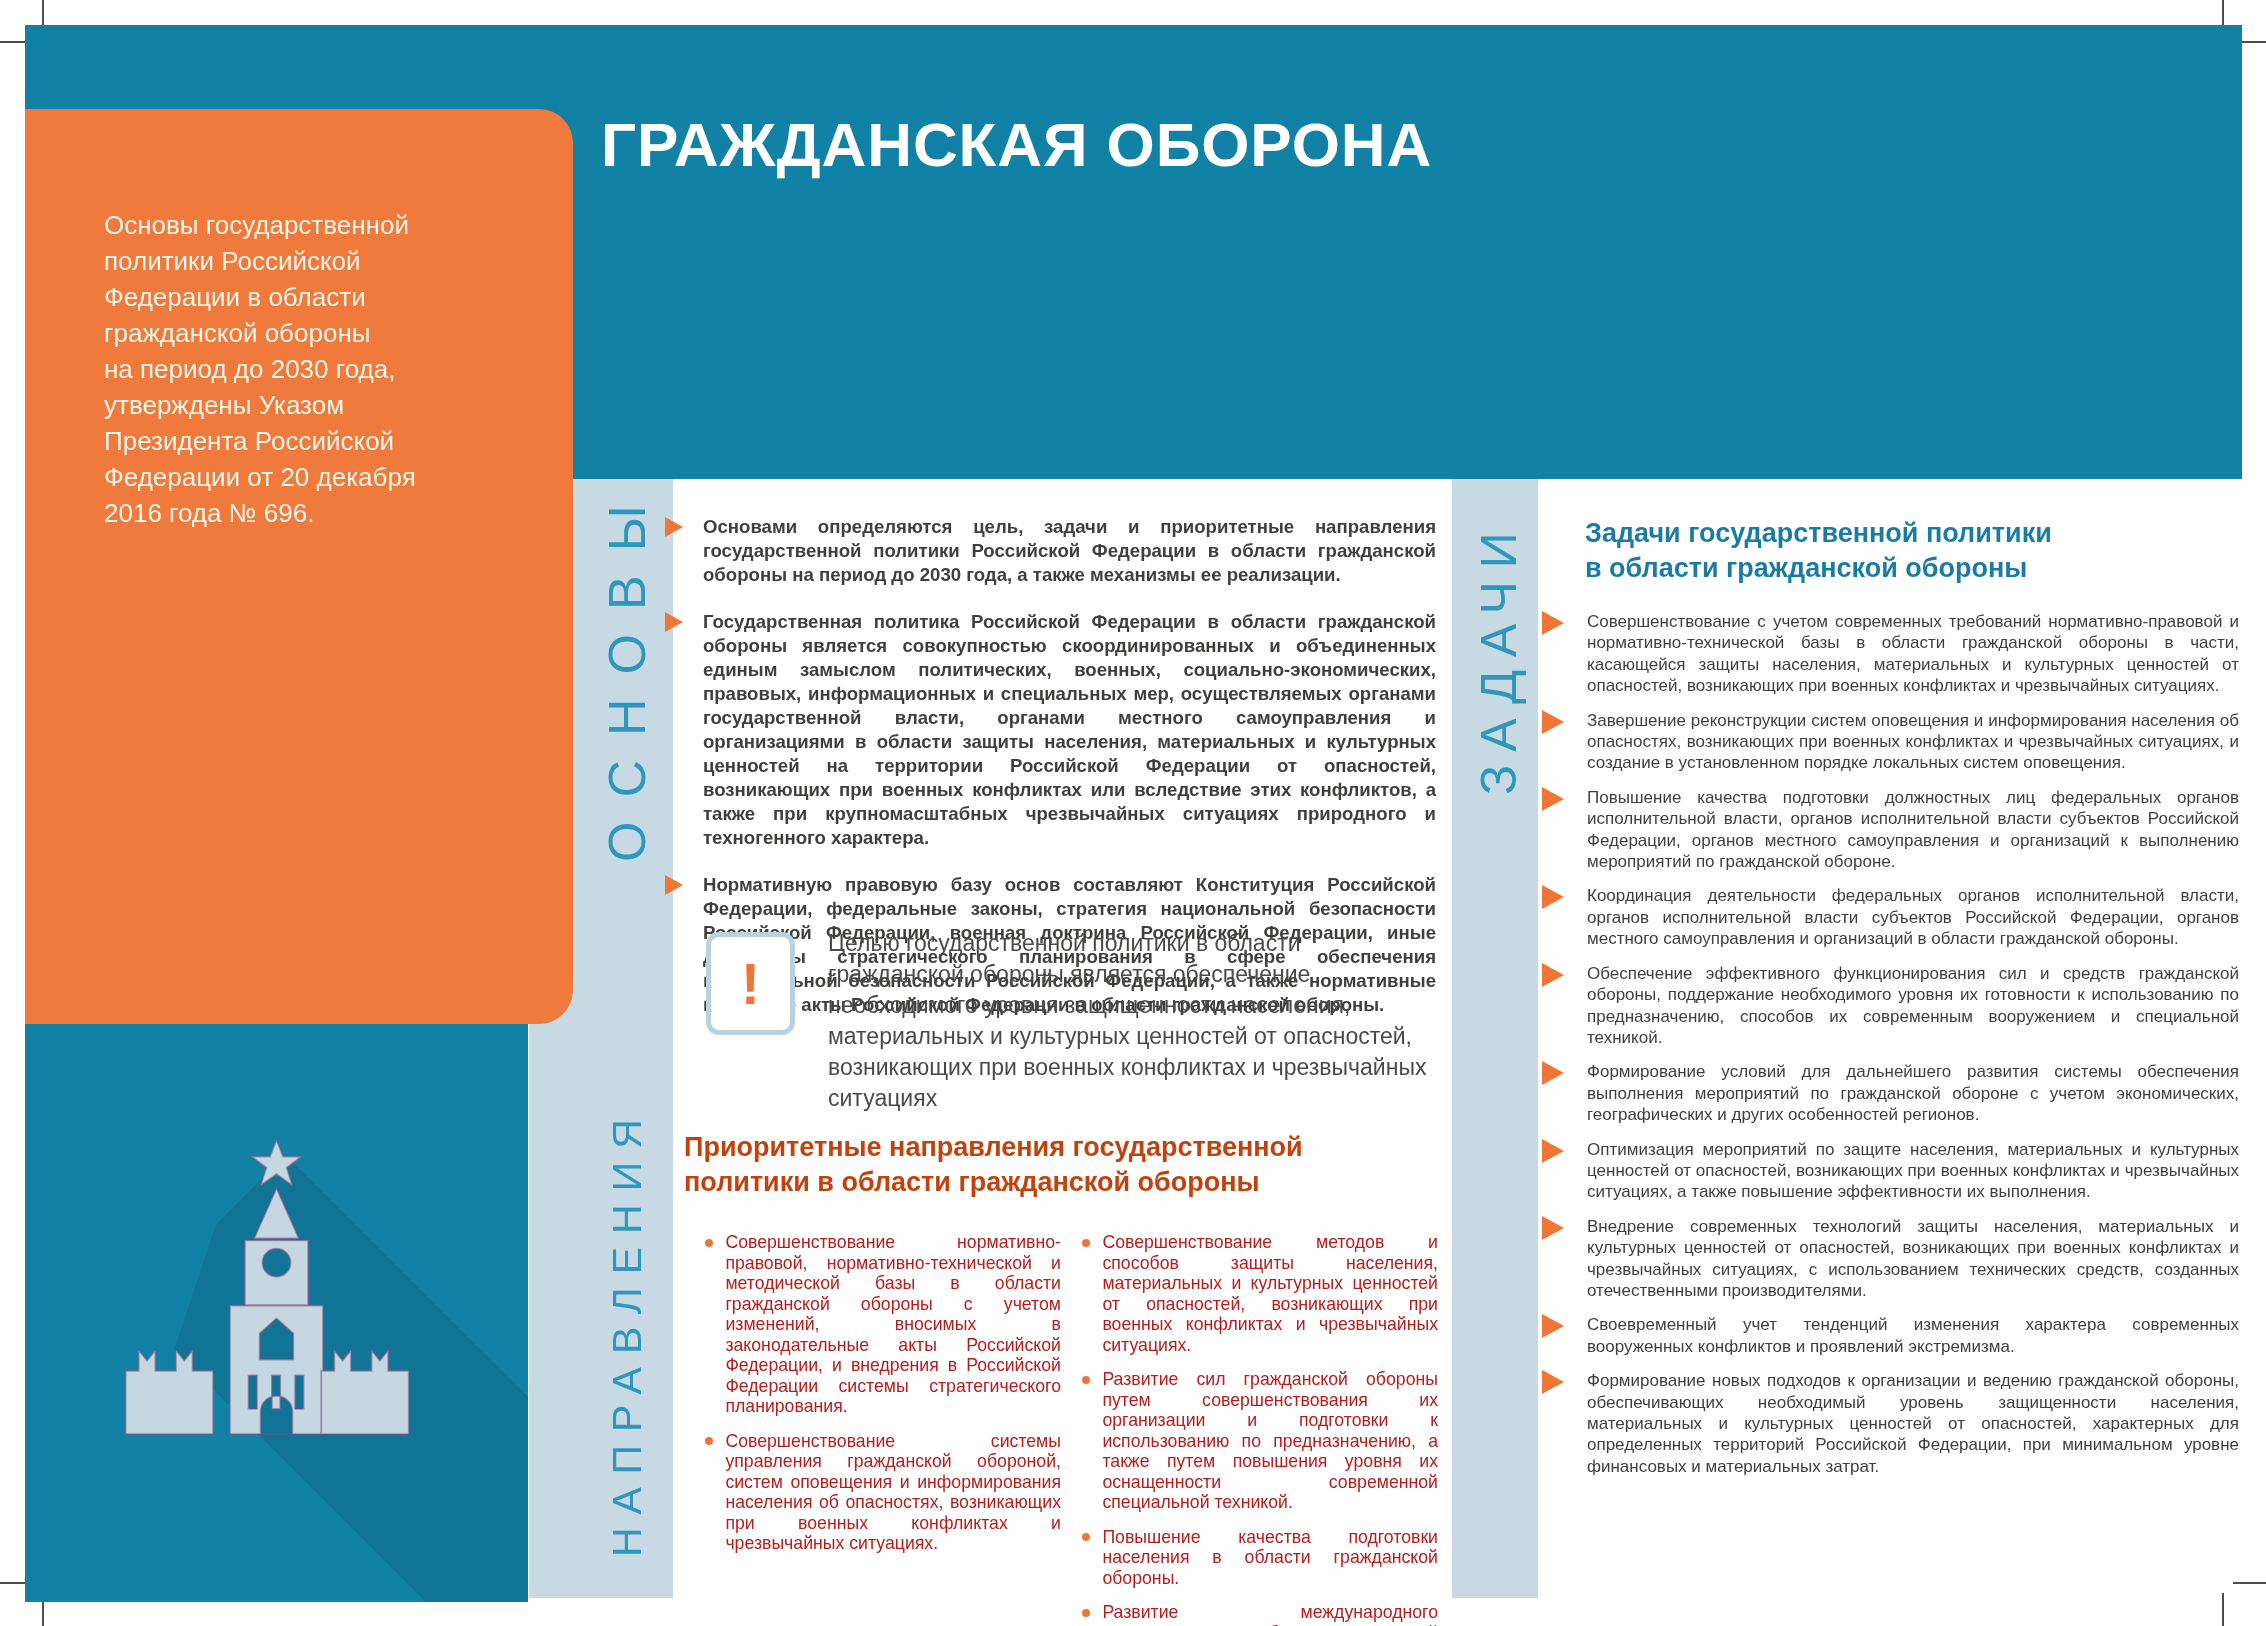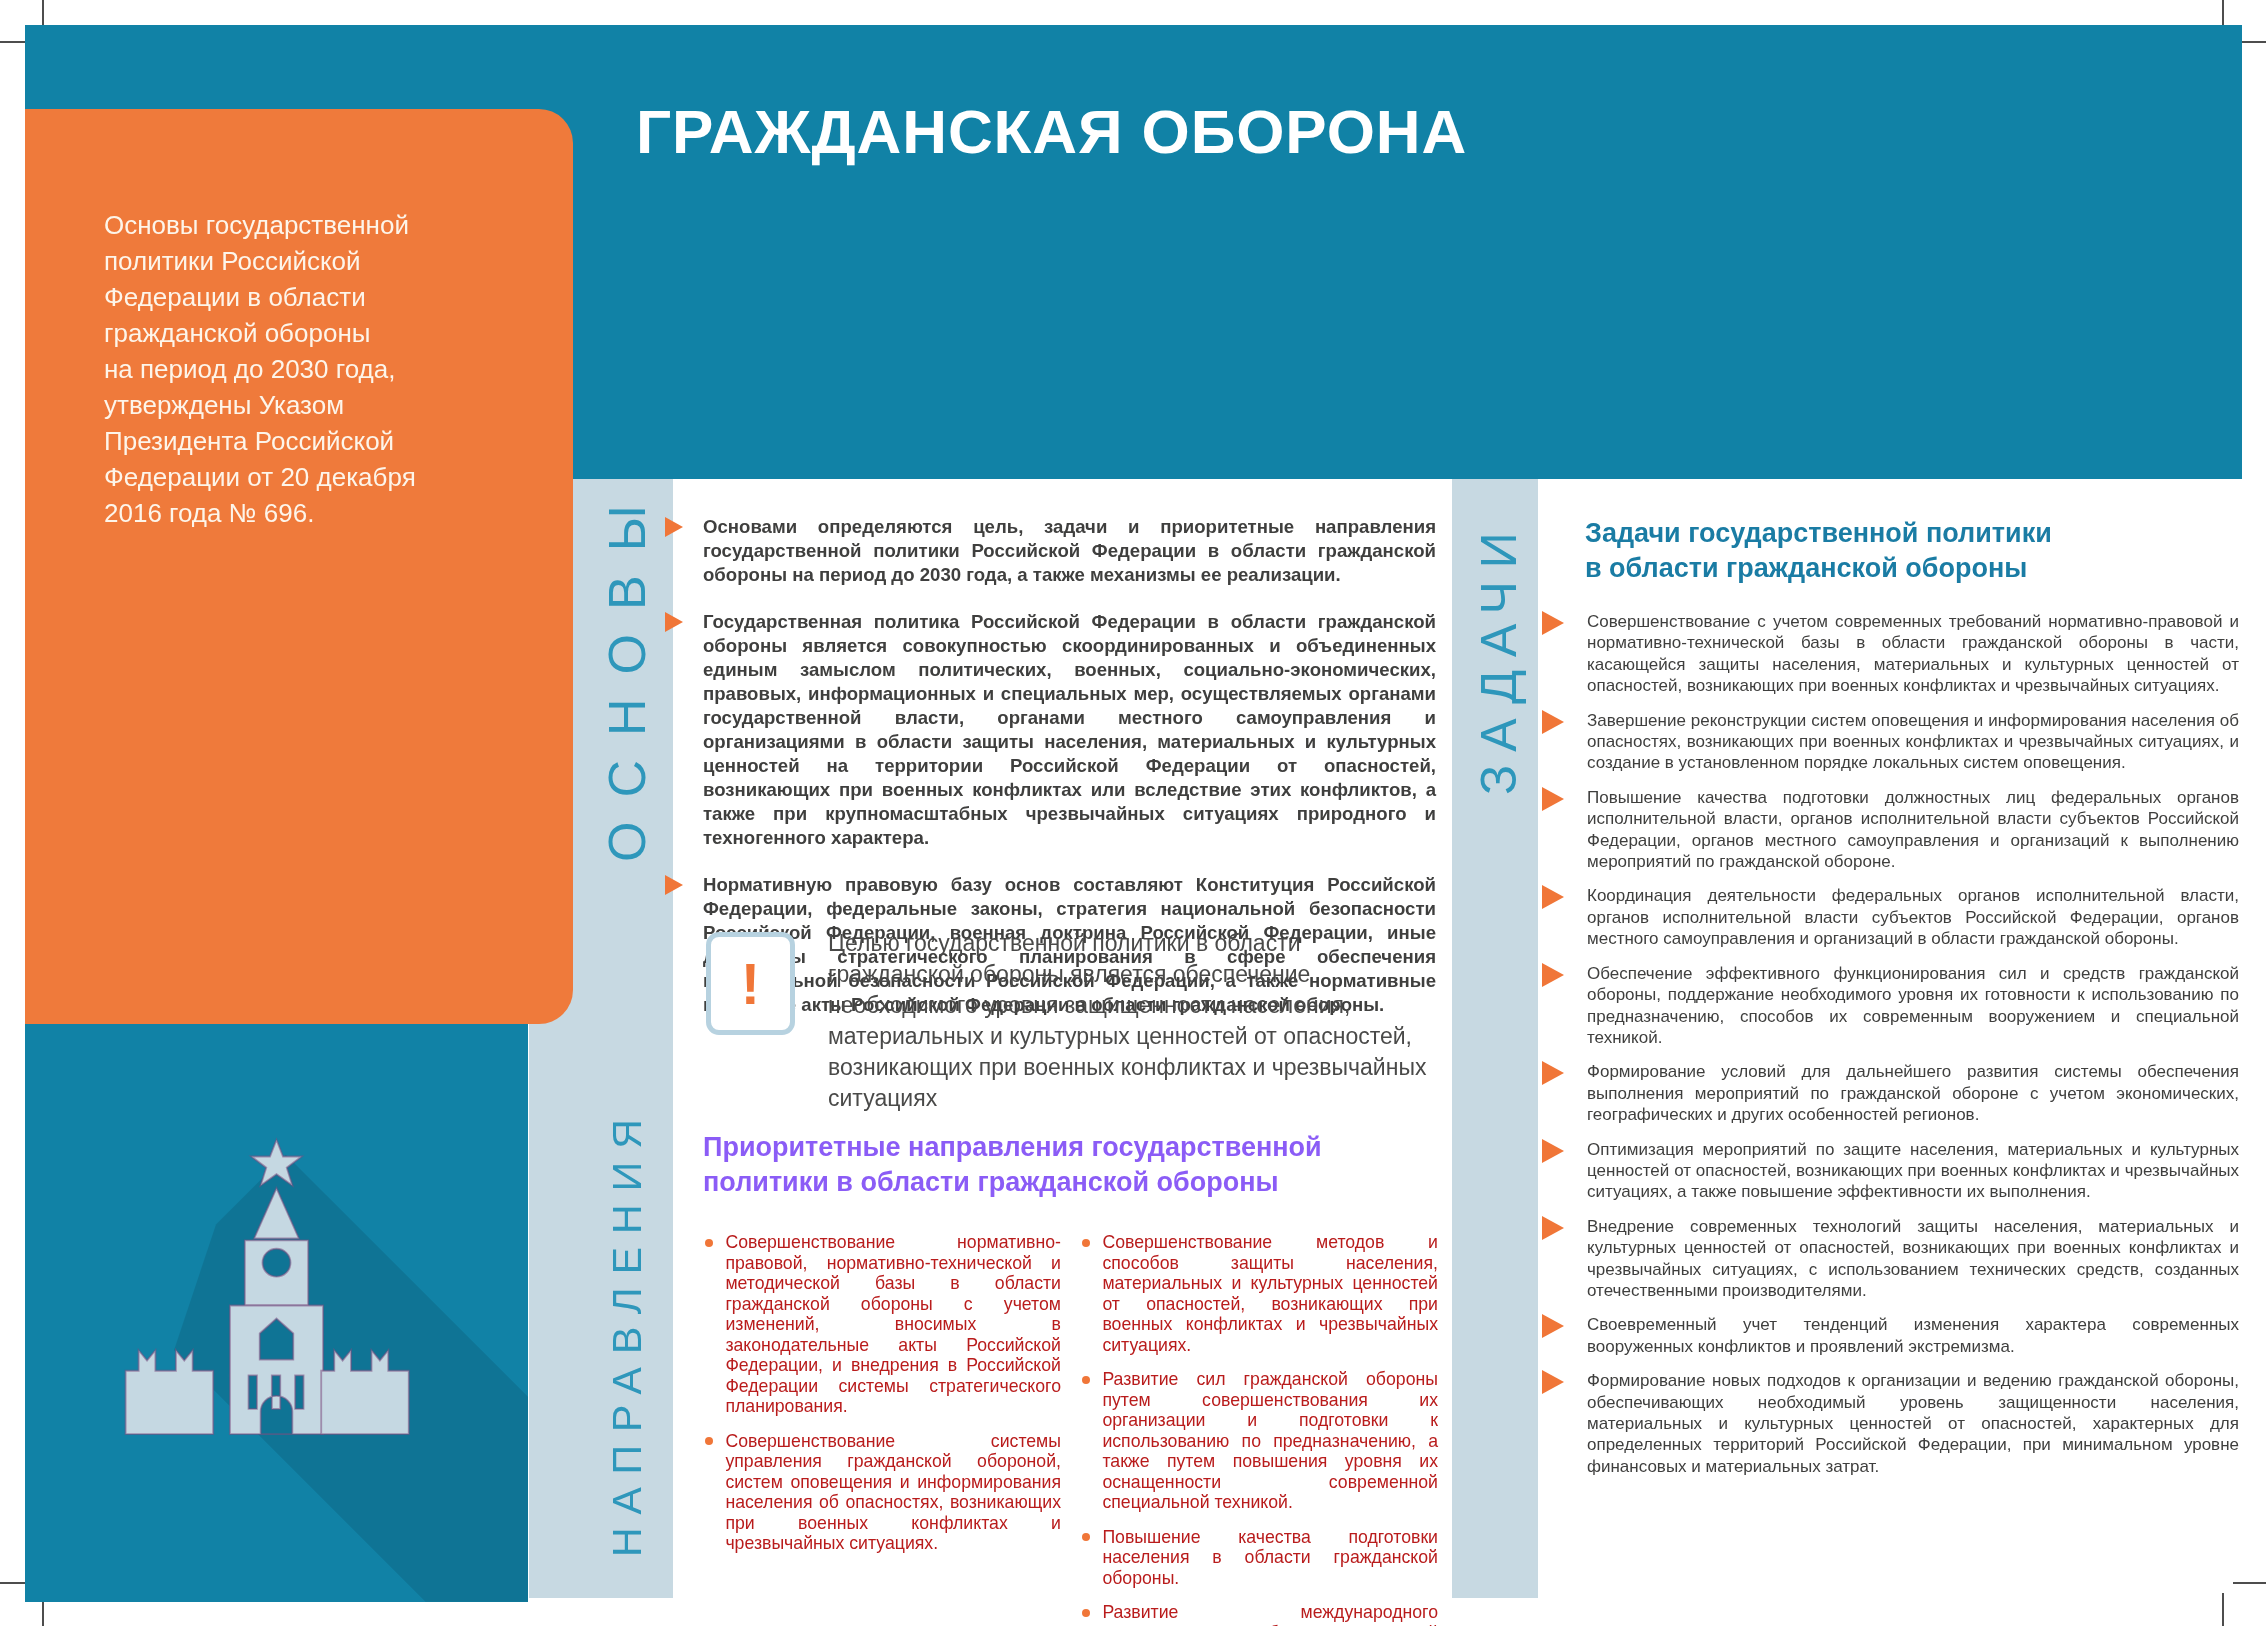--- a/index.html
+++ b/index.html
@@ -2,22 +2,22 @@
 <html style="font-size:15px"><head>
 <meta charset="utf-8">
 <style>
   html,body{margin:0;padding:0;background:#ffffff;}
   .page{position:relative;width:2266px;height:1627px;background:#ffffff;overflow:hidden;
         font-family:"Liberation Sans","DejaVu Sans",sans-serif;}
   .abs{position:absolute;}
 
   
   .header-band{left:25px;top:25px;width:2217px;height:454px;background:#1182a6;}
-  .poster-title{left:601px;top:99px;width:1585px;color:#ffffff;font-size:62px;font-weight:800;
-                letter-spacing:0.9px;line-height:65px;margin-left:35px;}
+  .poster-title{left:601px;top:112px;width:1585px;color:#ffffff;font-size:62px;font-weight:800;
+                letter-spacing:0.9px;line-height:65px;}
   .poster-subtitle{left:601px;top:198px;width:1641px;color:#ffffff;font-size:73px;font-weight:200;
                    letter-spacing:1.9px;line-height:88px;}
   .poster-subtitle span{display:block;}
 
   
   .note-card{left:25px;top:109px;width:548px;height:915px;background:#ef7a3b;
              border-radius:0 34px 34px 0;}
   .note-text{left:104px;top:207px;width:429px;color:#fdf5ea;font-size:26px;line-height:36px;
              white-space:pre-line;}
 
@@ -39,21 +39,21 @@
   .list-osnovy .item{position:relative;padding-left:38px;margin-bottom:23px;
                      color:#3f3f3e;font-size:18.6px;line-height:24px;text-align:justify;}
   .tri{position:absolute;left:0;top:1.9px;width:0;height:0;border-left:18.6px solid #f07638;
        border-top:10.3px solid transparent;border-bottom:10.3px solid transparent;}
 
   .callout-box{left:706px;top:932px;width:79px;height:93px;background:#ffffff;
                border:5.6px solid #b7d2e0;border-radius:13px;display:flex;align-items:center;
                justify-content:center;color:#f07638;font-size:58px;font-weight:800;}
   .callout-text{left:828px;top:928px;width:604px;color:#4a4a49;font-size:23px;line-height:31px;}
 
-  .h-mid{left:703px;top:1130px;width:746px;color:#8b5cf6;font-size:27px;font-weight:700;
+  .h-mid{left:684px;top:1130px;width:746px;color:#c2410c;font-size:27px;font-weight:700;
          line-height:35px;}
   .col{top:1232px;width:358px;}
   .col-a{left:703px;} .col-b{left:1080px;}
   .col .item{position:relative;padding-left:22.4px;margin-bottom:14px;color:#b91c1c;
              font-size:17.7px;line-height:20.5px;text-align:justify;}
   .dot{position:absolute;left:1.9px;top:6.5px;width:8.4px;height:8.4px;border-radius:50%;background:#f07638;}
 
   
   .h-right{left:1585px;top:516px;width:671px;color:#1a7ca4;font-size:27px;font-weight:700;
            line-height:35px;white-space:pre-line;}

